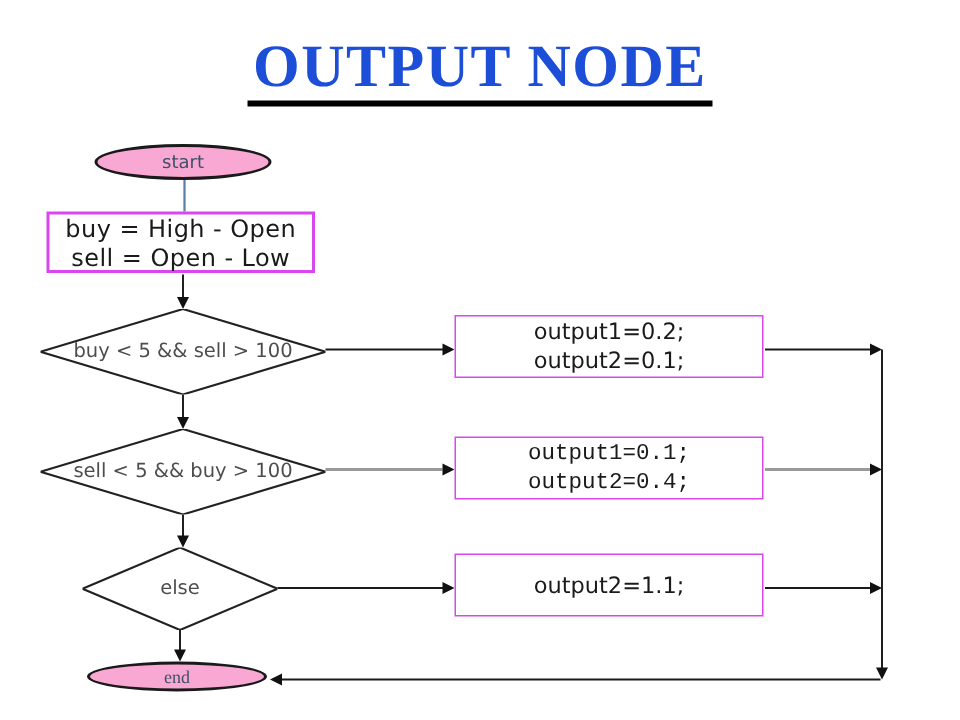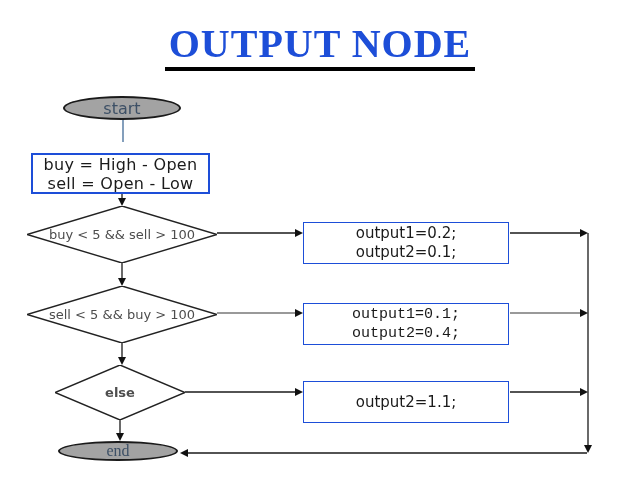--- a/index.html
+++ b/index.html
@@ -18,45 +18,44 @@
   .canvas{position:relative;width:640px;height:480px;background:#fff;}
   .title{
     position:absolute;left:0;top:20px;width:640px;text-align:center;
     font-family:"Liberation Serif","DejaVu Serif",serif;
     font-weight:bold;font-size:40px;color:#1d4ed8;letter-spacing:1px;
   }
   .title span{border-bottom:4px solid #000;padding:0 4px 1px 4px;}
   .connectors{position:absolute;left:0;top:0;width:640px;height:480px;pointer-events:none;}
   .node{position:absolute;box-sizing:border-box;display:flex;align-items:center;justify-content:center;}
   .oval{
-    border:2px solid var(--outline);border-radius:50%;background:#a3a3a3;
-    font-size:16px;color:var(--terminal-text);align-items:center;
+    border:2px solid var(--outline);border-radius:50%;background:#f9a8d4;
+    font-size:12px;color:var(--terminal-text);align-items:center;
   }
   .oval-start{left:63px;top:96px;width:118px;height:24px;}
   .oval-end{left:58px;top:441px;width:120px;height:20px;font-family:Liberation Serif, serif;}
   .rect{
-    border:2px solid #1d4ed8;background:#fff;flex-direction:column;
+    border:2px solid #d946ef;background:#fff;flex-direction:column;
     color:var(--statement-text);
-    margin-top:12px;
   }
   .rect-init{left:31px;top:141px;width:179px;height:41px;font-size:16px;line-height:19px;letter-spacing:0.3px;}
   .rect-out{left:303px;width:206px;height:42px;border-width:1.5px;font-size:15px;line-height:19px;}
   .rect-out1{top:210px;}
   .rect-out2{top:291px;font-family:Liberation Mono, monospace;}
   .rect-out3{top:369px;}
   .diamond{position:absolute;}
   .diamond svg{display:block;}
   .diamond .dlabel{
     position:absolute;left:0;top:0;width:100%;height:100%;
     display:flex;align-items:center;justify-content:center;
     font-size:13px;color:var(--condition-text);
   }
   .dia1{left:27px;top:206px;width:190px;height:57px;}
   .dia2{left:27px;top:286px;width:190px;height:57px;}
-  .dia3{left:55px;top:365px;width:130px;height:55px;font-weight:bold;}
+  .dia3{left:55px;top:365px;width:130px;height:55px;}
 </style>
 </head>
 <body>
 
 <div class="canvas">
 
   <div class="title"><span>OUTPUT NODE</span></div>
 
   <svg class="connectors" width="640" height="480" viewBox="0 0 640 480">
     <g>

